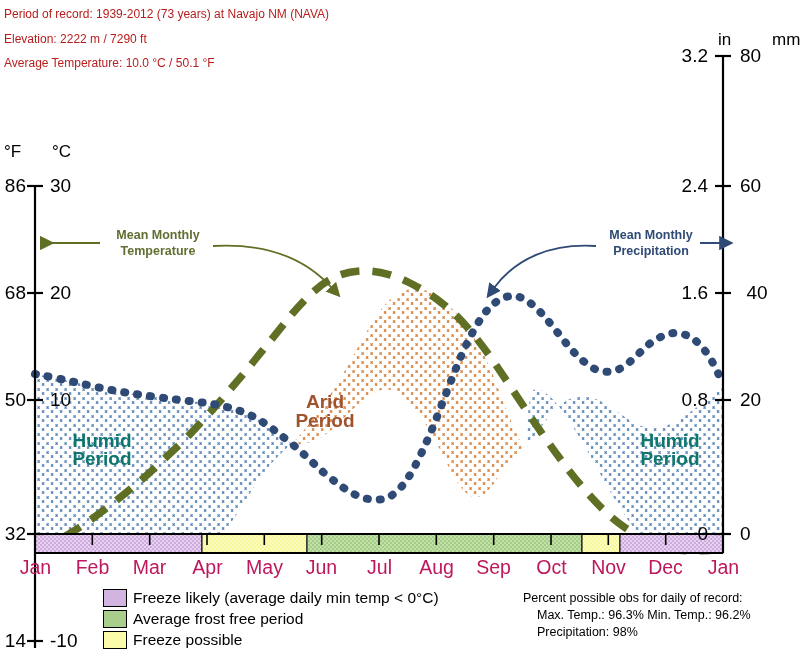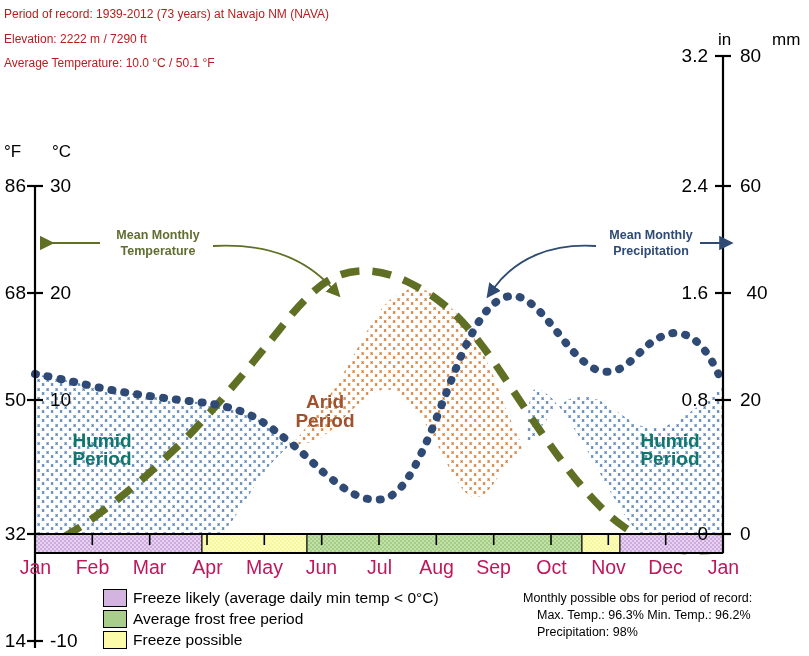--- a/index.html
+++ b/index.html
@@ -372,16 +372,16 @@
     <span class="leg-sw" style="background:#a9cd8b;"></span>
     <span class="leg-txt">Average frost free period</span>
   </div>
   <div class="leg-row">
     <span class="leg-sw" style="background:#fbfbaa;"></span>
     <span class="leg-txt">Freeze possible</span>
   </div>
 </div>
 
 <div id="stats">
-  <div class="s-line">Monthly possible obs for period of record:</div>
+  <div class="s-line">Percent possible obs for daily of record:</div>
   <div class="s-line s-indent">Max. Temp.: 96.3% Min. Temp.: 96.2%</div>
   <div class="s-line s-indent">Precipitation: 98%</div>
 </div>
 
 </body></html>

